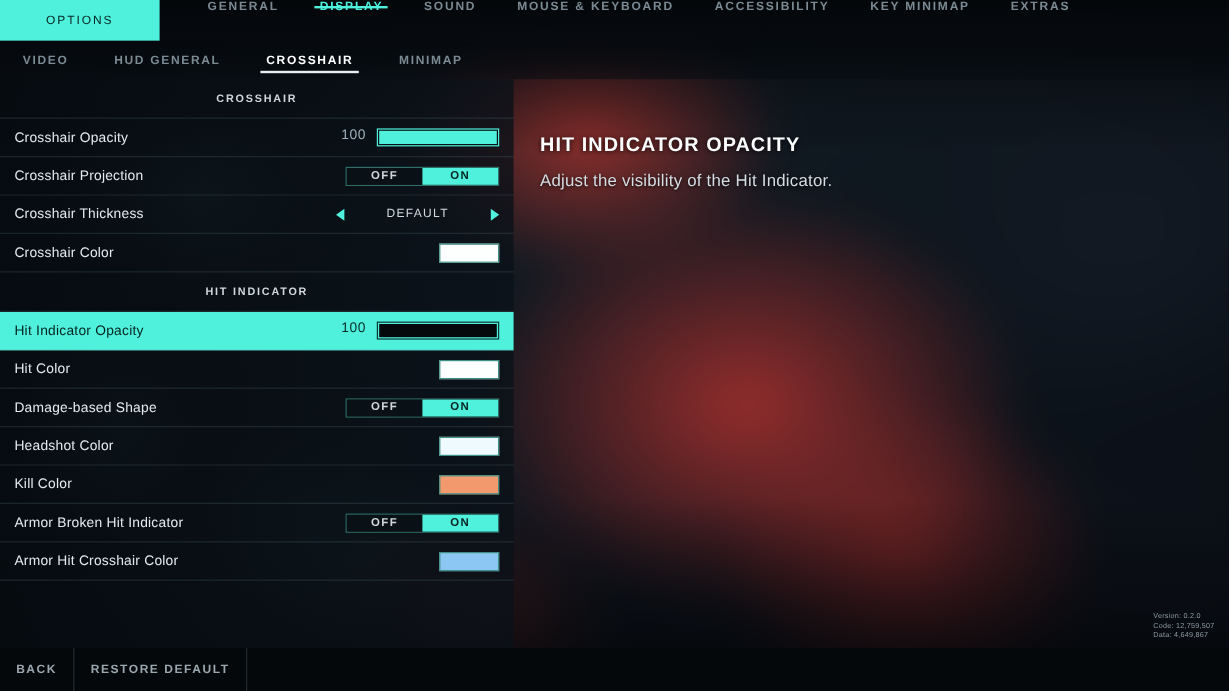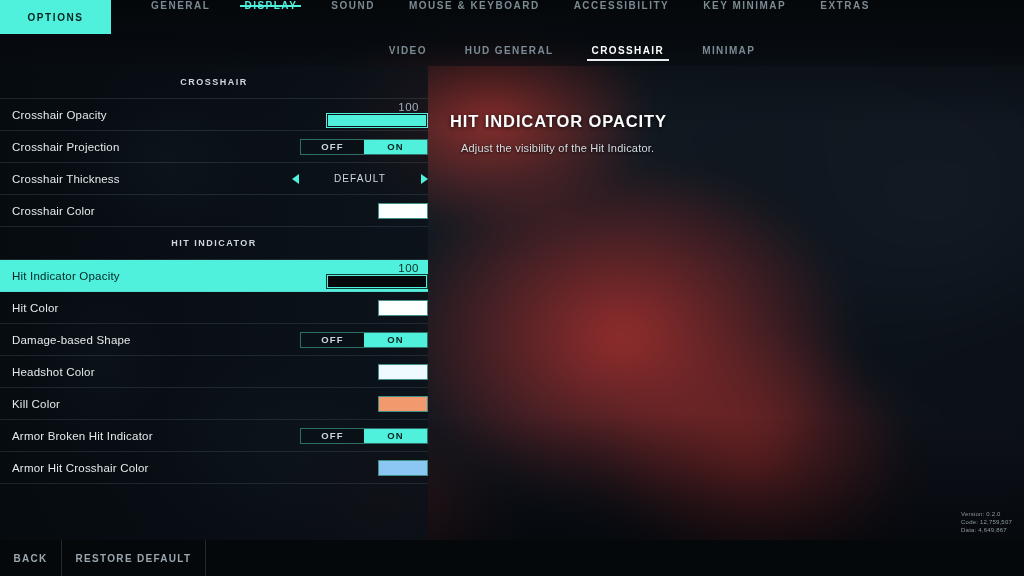--- a/index.html
+++ b/index.html
@@ -35,40 +35,40 @@
       linear-gradient(to right, rgba(3,5,8,.35) 0%, rgba(3,5,8,0) 30%);
   }
 
   
   #topbar {
     position:absolute; top:0; left:0; width:100%; height:34px;
     background:linear-gradient(to bottom, rgba(4,7,10,.97), rgba(6,10,14,.92));
     display:flex; align-items:stretch;
   }
   #options-tab {
-    width:111px; background:#4ff0dc; color:#06231f;
+    width:133px; background:#4ff0dc; color:#06231f;
     display:flex; align-items:center; justify-content:center;
-    font-size:10px; font-weight:bold; letter-spacing:1.6px;
+    font-size:10px; font-weight:normal; letter-spacing:1.6px;
   }
   #maintabs { display:flex; align-items:flex-start; margin-left:23px; }
   .mtab {
     padding:0 17px; display:flex; align-items:center;
     font-size:10px; letter-spacing:1.5px; color:#7b8a93; font-weight:bold;
     position:relative;
   }
   .mtab.active { color:#4ff0dc; }
   .mtab.active:after {
     content:""; position:absolute; left:13px; right:13px; bottom:4px;
     height:2px; background:#4ff0dc;
   }
 
   #subbar {
     position:absolute; top:34px; left:0; width:100%; height:32px;
     background:linear-gradient(to bottom, rgba(5,9,13,.92), rgba(7,12,17,.60));
-    display:flex; align-items:stretch; justify-content:center; padding-left:120px;
+    display:flex; align-items:stretch; justify-content:flex-start; 
   }
   .stab {
     padding:0 19px; display:flex; align-items:center;
     font-size:10px; letter-spacing:1.4px; color:#7b8a93; font-weight:bold;
     position:relative;
   }
   .stab.active { color:#ffffff; }
   .stab.active:after {
     content:""; position:absolute; left:14px; right:14px; bottom:5px;
     height:2px; background:#e8eef2;
@@ -86,21 +86,21 @@
   }
   .row {
     height:32px; display:flex; align-items:center;
     border-bottom:1px solid rgba(110,140,155,.20);
     padding:0 12px; position:relative;
   }
   .row .lbl { font-size:11.5px; color:#e3eaee; letter-spacing:.2px; }
   .row.sel { background:#4ff0dc; }
   .row.sel .lbl { color:#072420; }
 
-  .ctrl { position:absolute; right:0; display:flex; align-items:flex-end;flex-direction:column; }
+  .ctrl { position:absolute; right:12px; display:flex; align-items:flex-start; }
 
   
   .sl-val { font-size:11.5px; color:#9fb0ba; margin-right:9px; letter-spacing:.5px; }
   .row.sel .sl-val { color:#0a2c27; }
   .sl-track {
     width:102px; height:15px; border:1px solid #4ff0dc;
     background:#0a1116; padding:1px;
   }
   .sl-fill { height:100%; background:#4ff0dc; }
   .row.sel .sl-track { border-color:#0c3a33; background:#4ff0dc; }
@@ -125,23 +125,22 @@
   
   .sw { width:50px; height:16px; border:1px solid #3f8f86; }
 
   
   #desc { position:absolute; left:450px; top:112px; width:520px; }
   #desc h1 {
     font-size:16.5px; font-weight:bold; letter-spacing:.9px; color:#fbfdfe;
     text-shadow:0 1px 4px rgba(0,0,0,.8);
   }
   #desc p {
-    margin-top:11px; font-size:11px; color:#d4dde3; letter-spacing:.2px;
+    margin-top:11px; font-size:14px; color:#d4dde3; letter-spacing:.2px;
     text-shadow:0 1px 3px rgba(0,0,0,.8);
-    margin-left:11px;
   }
 
   
   #ver {
     position:absolute; right:12px; bottom:42px; text-align:left;
     font-size:6px; line-height:8px; color:#8e9aa2; letter-spacing:.2px;
   }
 
   
   #botbar {

